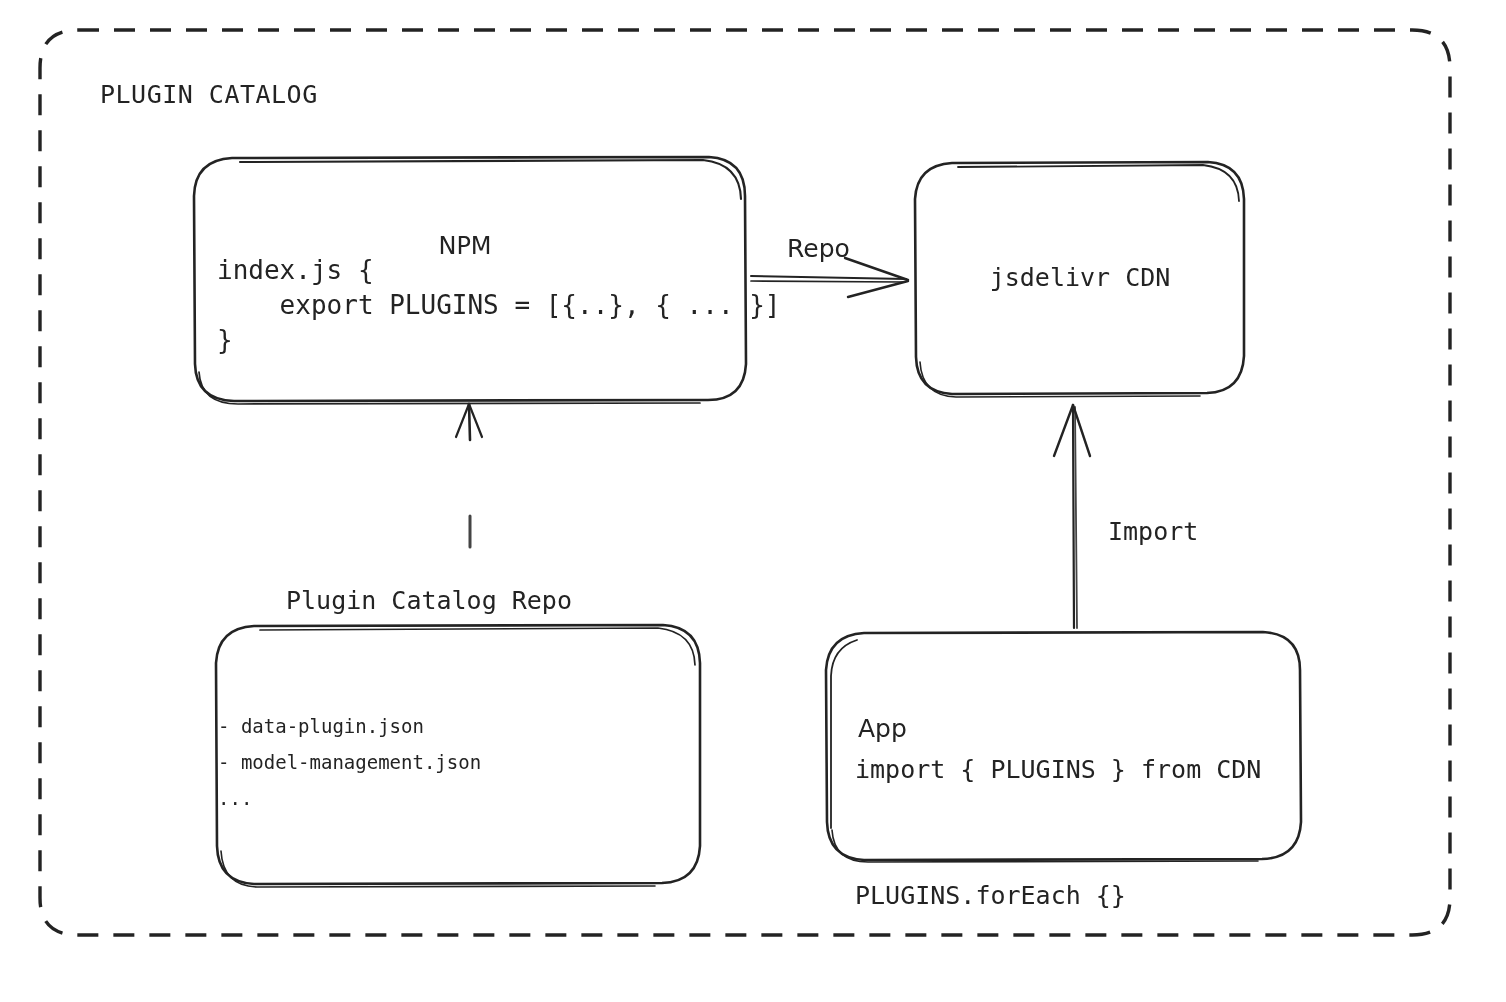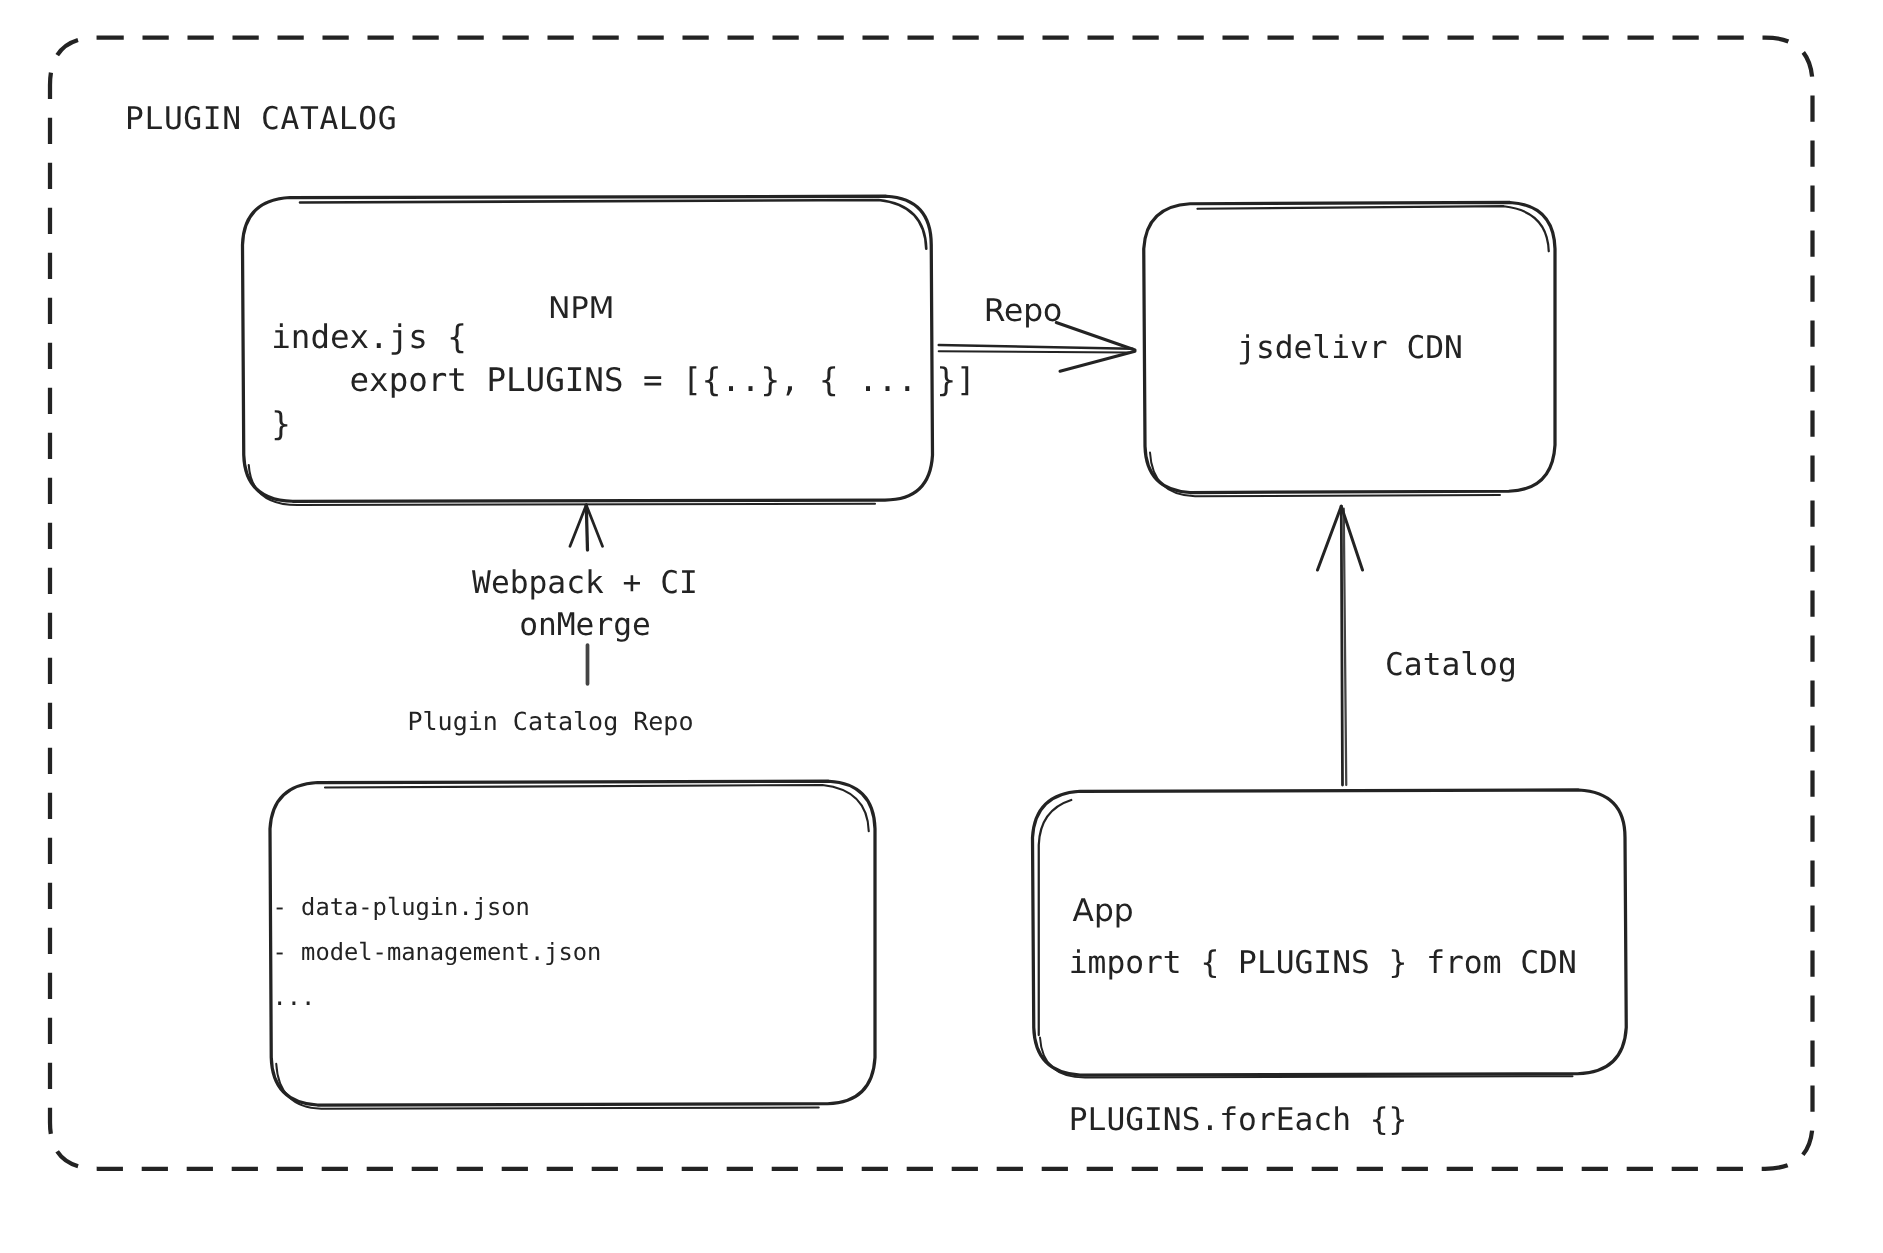--- a/index.html
+++ b/index.html
@@ -70,23 +70,22 @@
     font-size: 25px;
   }
   #webpack-label {
     left: 348px; top: 449px;
     width: 240px;
     text-align: center;
     font-size: 25px;
     line-height: 34px;
   }
   #repo-label {
-    left: 286px; top: 567px;
-    font-size: 20px;
-    margin-left: 40px;
+    left: 286px; top: 588px;
+    font-size: 25px;
   }
   #repo-list {
     left: 218px; top: 708px;
     font-size: 19px;
     line-height: 36px;
   }
   #import-label {
     left: 1108px; top: 519px;
     font-size: 25px;
   }
@@ -167,28 +166,26 @@
 
   <div class="txt sans" id="npm-title">NPM</div>
   <div class="txt mono" id="cdn-title">jsdelivr CDN</div>
 
   <div class="txt mono" id="npm-code">index.js {
     export PLUGINS = [{..}, { ... }]
 }</div>
 
   <div class="txt sans" id="cache-label">Repo</div>
 
-  <div class="txt mono" id="webpack-label">Webpack + CI
-onMerge</div>
 
   <div class="txt mono" id="repo-label">Plugin Catalog Repo</div>
   <div class="txt mono" id="repo-list">- data-plugin.json
 - model-management.json
 ...</div>
 
-  <div class="txt mono" id="import-label">Catalog</div>
+  <div class="txt mono" id="import-label">Import</div>
 
   <div class="txt sans" id="app-title">App</div>
   <div class="txt mono" id="app-code">import { PLUGINS } from CDN
 
 PLUGINS.forEach {}</div>
 
 </div>
 
 </body></html>

